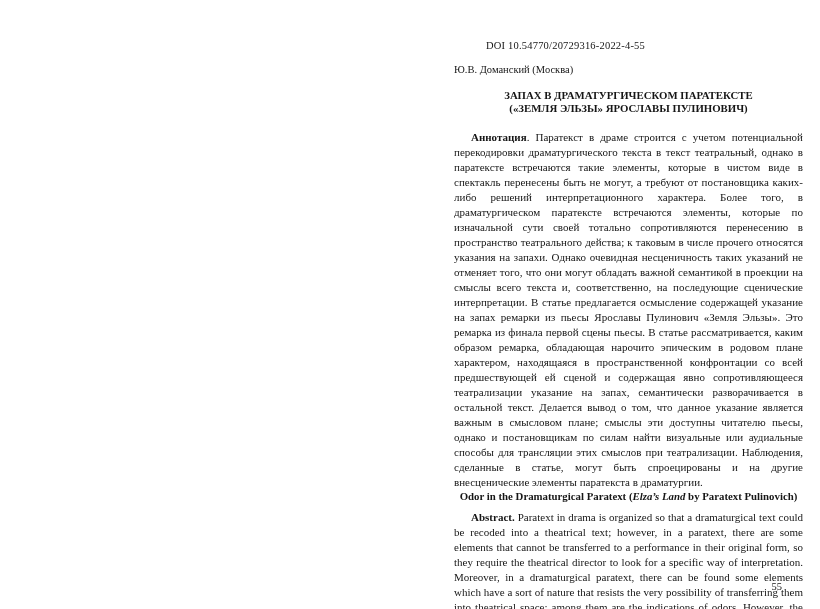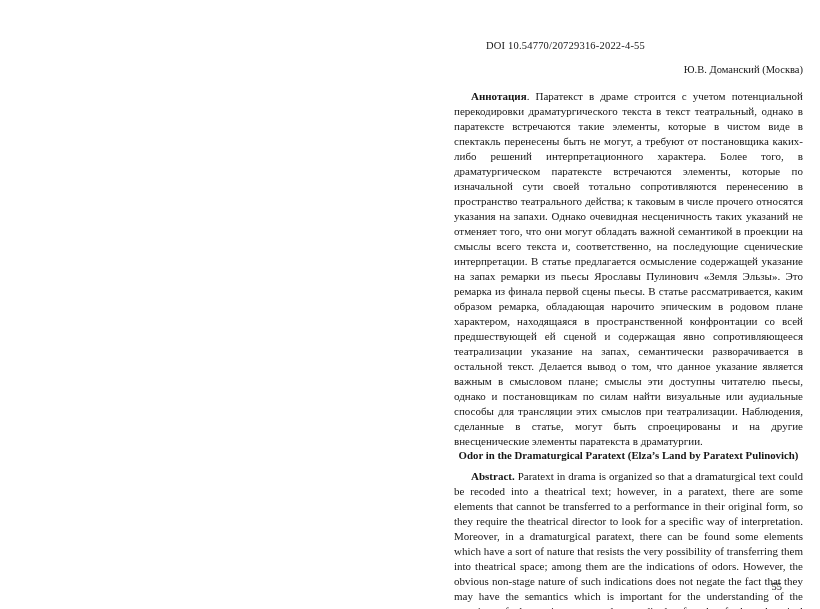--- a/index.html
+++ b/index.html
@@ -24,21 +24,21 @@
     margin-left: 36px;
   }
   .doi-line {
     font-size: 10.5px;
     line-height: 12px;
     padding-left: 32px;
     margin: 0 0 12px 0;
     letter-spacing: 0.2px;
   }
   .author-line {
-    text-align: right;
+    text-align: left;
     font-size: 10.5px;
     line-height: 12px;
     margin: 0 0 13px 0;
   }
   .title-block {
     text-align: center;
     font-weight: bold;
     font-size: 10.8px;
     line-height: 13px;
     margin: 0 0 15px 0;
@@ -54,40 +54,44 @@
     margin-top: 15px;
     margin-bottom: 12px;
   }
   .title-en {
     margin-bottom: 7px;
   }
   .abstract-en {
     margin-top: 0;
   }
   .bold { font-weight: bold; }
-  .italic { }
+  .italic { font-style: italic; }
   .page-number {
     position: absolute;
     right: 38px;
     top: 581px;
     font-size: 10.5px;
     line-height: 12px;
     text-align: right;
   }
 </style>
 </head>
 <body>
 
 <div class="page">
   <div class="column">
 
     <p class="doi-line">DOI 10.54770/20729316-2022-4-55</p>
 
     <p class="author-line">Ю.В. Доманский (Москва)</p>
 
+    <div class="title-block">
+      <div>ЗАПАХ В ДРАМАТУРГИЧЕСКОМ ПАРАТЕКСТЕ</div>
+      <div>(«ЗЕМЛЯ ЭЛЬЗЫ» ЯРОСЛАВЫ ПУЛИНОВИЧ)</div>
+    </div>
 
     <p class="para"><span class="bold">Аннотация</span><span>. Паратекст в драме строится с учетом потенциальной перекодировки драматургического текста в текст театральный, однако в паратексте встречаются такие элементы, которые в чистом виде в спектакль перенесены быть не могут, а требуют от постановщика каких-либо решений интерпретационного характера. Более того, в драматургическом паратексте встречаются элементы, которые по изначальной сути своей тотально сопротивляются перенесению в пространство театрального действа; к таковым в числе прочего относятся указания на запахи. Однако очевидная несценичность таких указаний не отменяет того, что они могут обладать важной семантикой в проекции на смыслы всего текста и, соответственно, на последующие сценические интерпретации. В статье предлагается осмысление содержащей указание на запах ремарки из пьесы Ярославы Пулинович «Земля Эльзы». Это ремарка из финала первой сцены пьесы. В статье рассматривается, каким образом ремарка, обладающая нарочито эпическим в родовом плане характером, находящаяся в пространственной конфронтации со всей предшествующей ей сценой и содержащая явно сопротивляющееся театрализации указание на запах, семантически разворачивается в остальной текст. Делается вывод о том, что данное указание является важным в смысловом плане; смыслы эти доступны читателю пьесы, однако и постановщикам по силам найти визуальные или аудиальные способы для трансляции этих смыслов при театрализации. Наблюдения, сделанные в статье, могут быть спроецированы и на другие внесценические элементы паратекста в драматургии.</span></p>
 
 
 
     <div class="title-block title-en"><span>Odor in the Dramaturgical Paratext (</span><span class="italic">Elza’s Land</span><span> by Paratext Pulinovich)</span></div>
 
     <p class="para abstract-en"><span class="bold">Abstract.</span><span> Paratext in drama is organized so that a dramaturgical text could be recoded into a theatrical text; however, in a paratext, there are some elements that cannot be transferred to a performance in their original form, so they require the theatrical director to look for a specific way of interpretation. Moreover, in a dramaturgical paratext, there can be found some elements which have a sort of nature that resists the very possibility of transferring them into theatrical space; among them are the indications of odors. However, the obvious non-stage nature of such indications does not negate the fact that they may have the semantics which is important for the understanding of the meaning of the entire text, and accordingly, for the further theatrical interpretations. The</span></p>
 
   </div>

